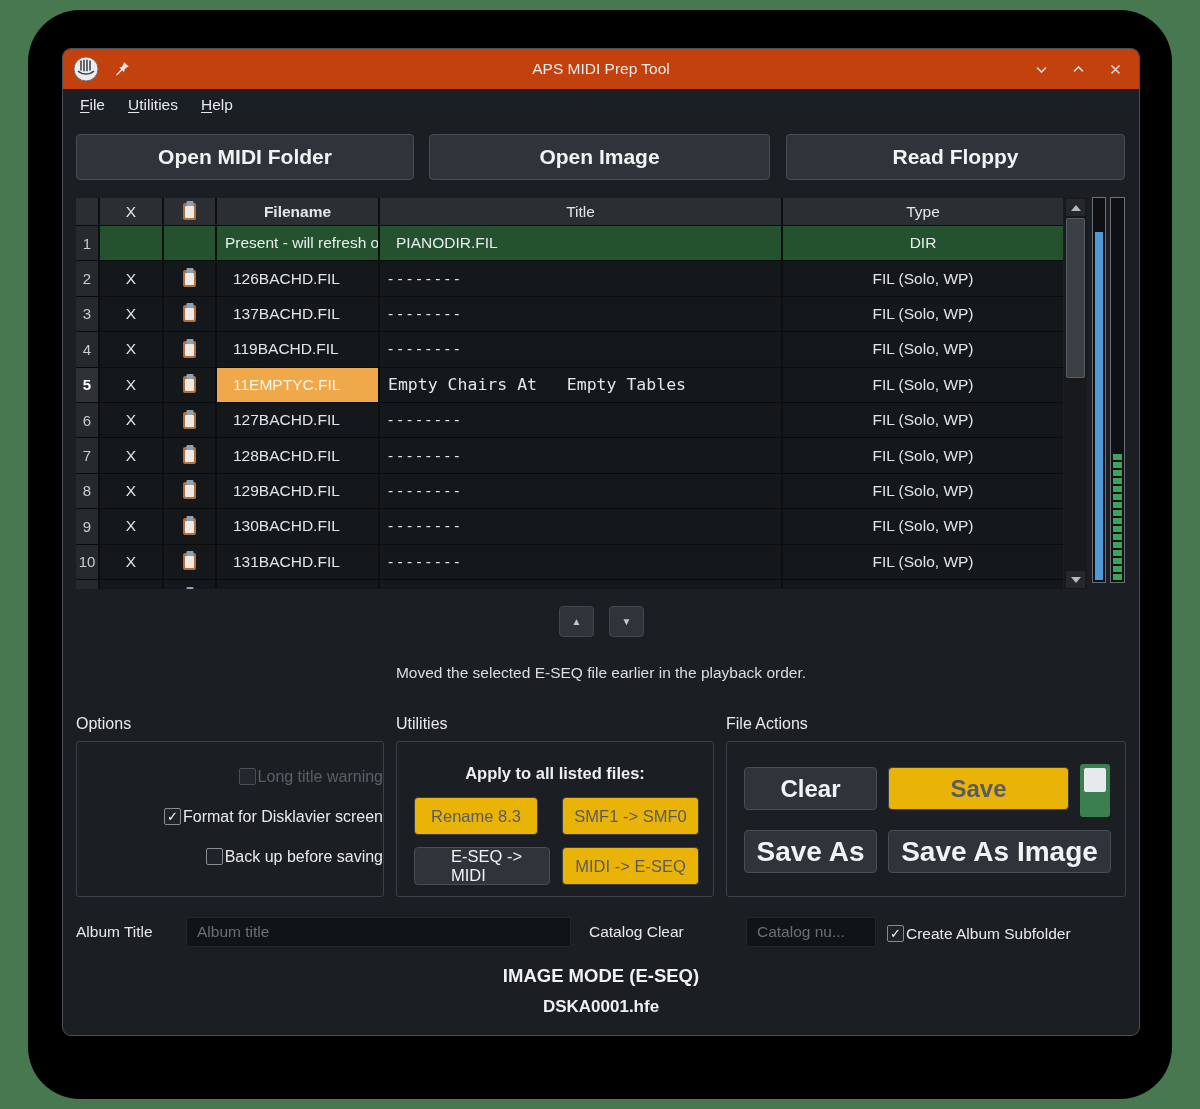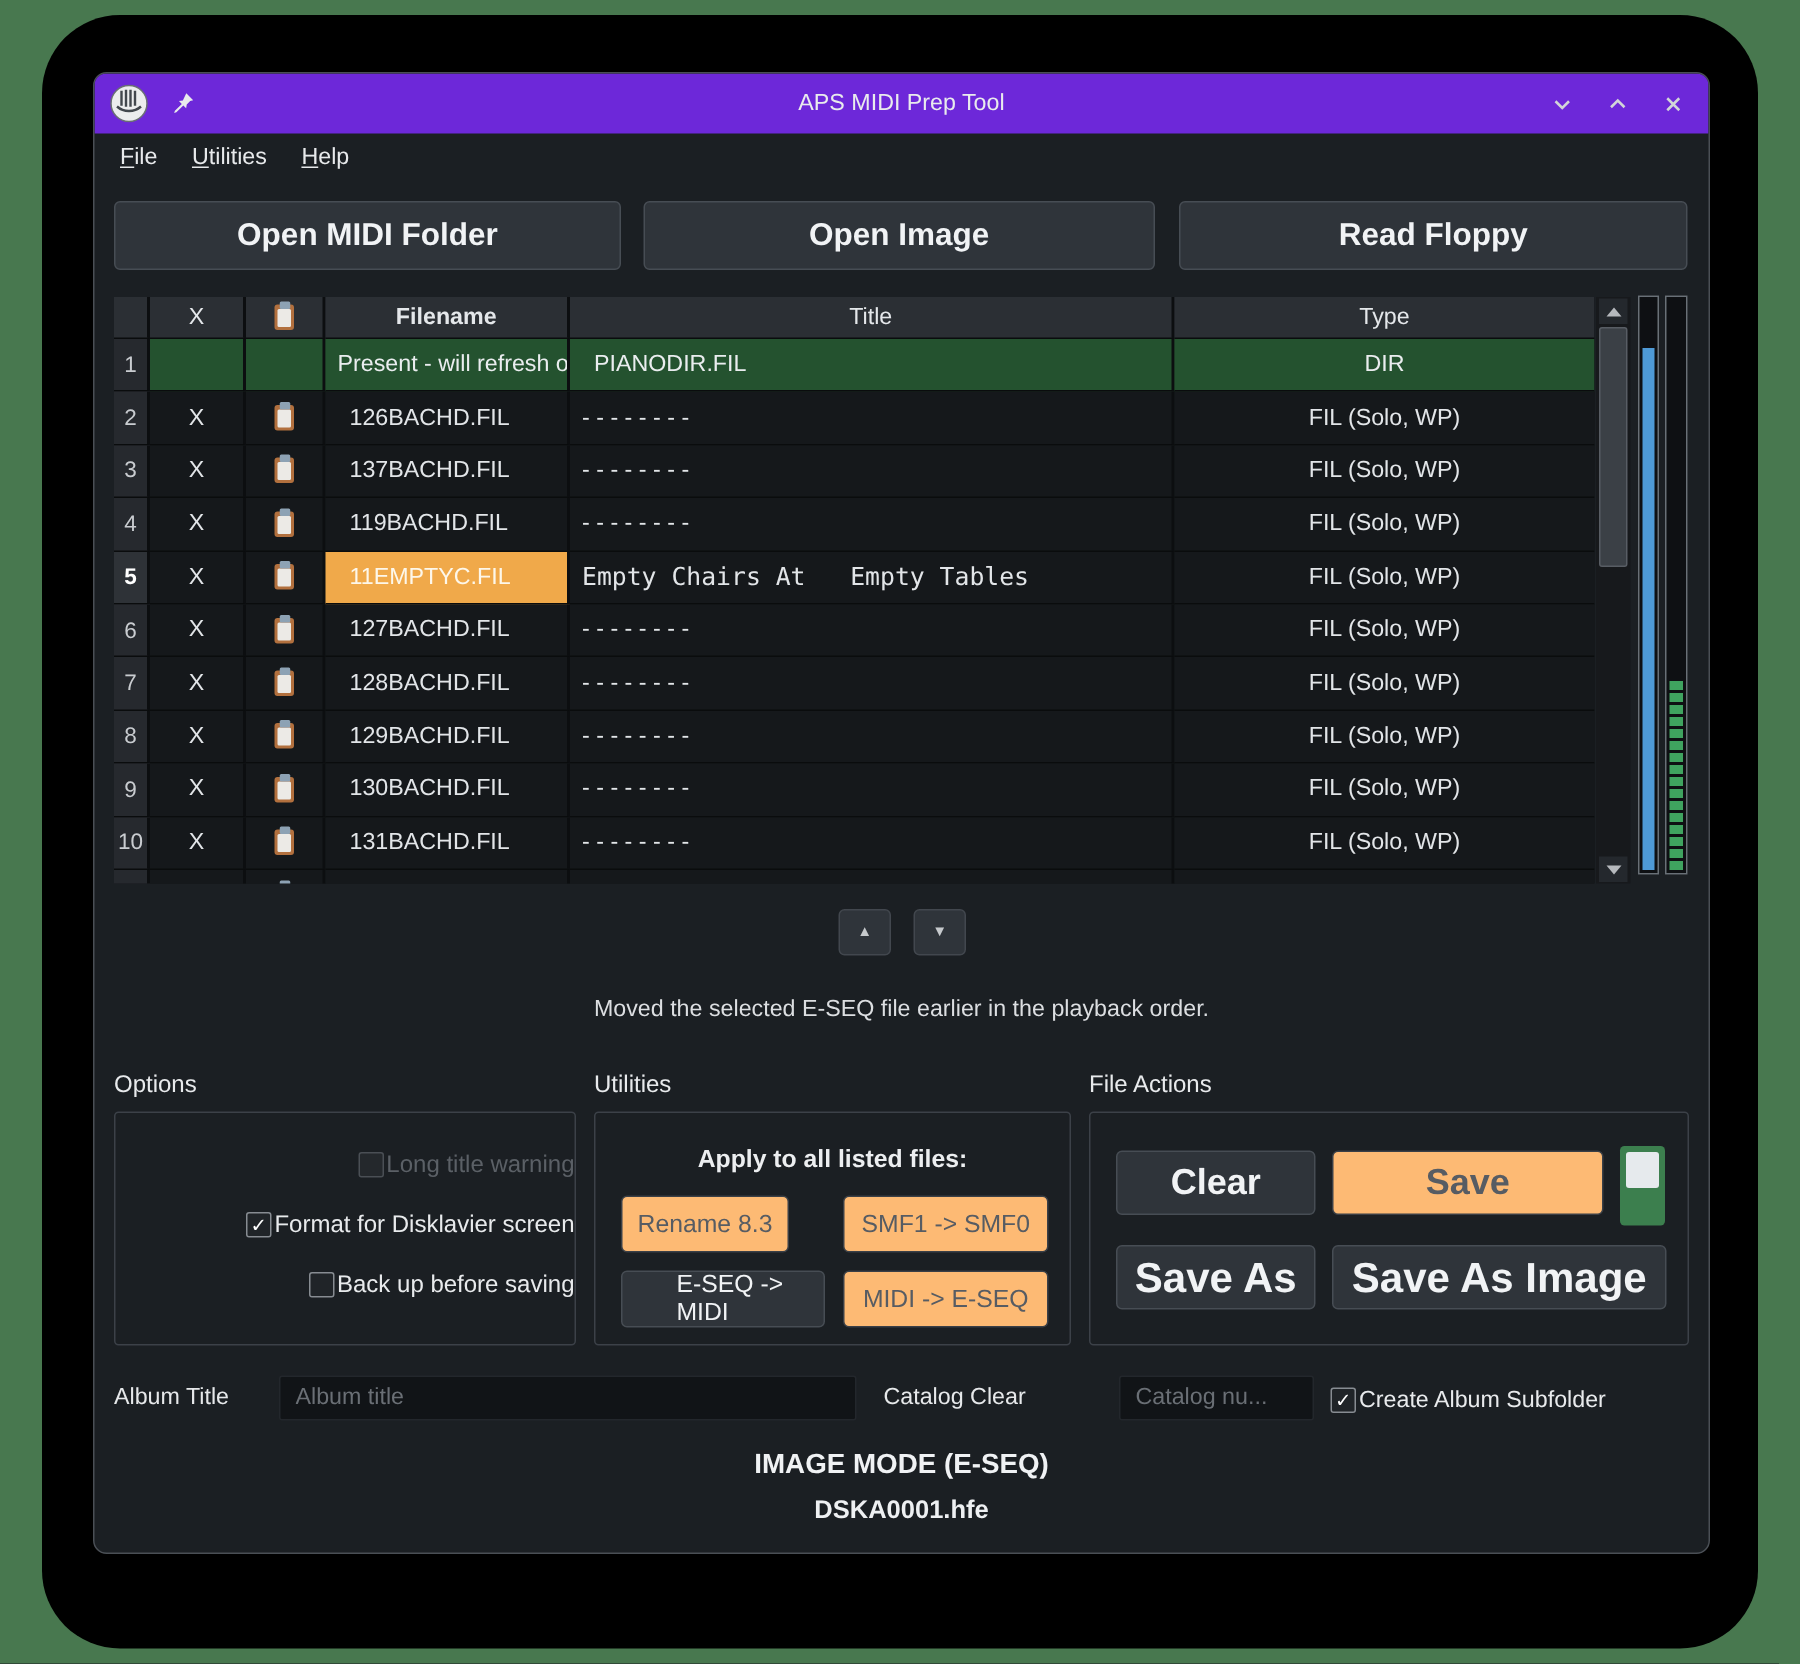--- a/index.html
+++ b/index.html
@@ -11,31 +11,31 @@
   .shadow-frame{
     position:absolute;left:28px;top:10px;width:1144px;height:1089px;
     background:#000;border-radius:52px;
   }
   .window{
     position:absolute;left:62px;top:48px;width:1078px;height:988px;
     background:#1b1f23;border:1px solid #4a4f55;border-radius:9px;
     overflow:hidden;box-sizing:border-box;
   }
   
-  .titlebar{position:absolute;top:0;left:0;right:0;height:40px;background:#6d28d9;display:flex;align-items:center;}
+  .titlebar{position:absolute;top:0;left:0;right:0;height:40px;background:#c2410c;display:flex;align-items:center;}
   .tb-left{display:flex;align-items:center;gap:15px;padding-left:10px;z-index:2;}
   .win-title{position:absolute;left:0;right:0;text-align:center;font-size:15.5px;color:#e9ebed;z-index:1;}
   .tb-right{position:absolute;right:16px;display:flex;gap:22px;align-items:center;z-index:2;}
   .tb-right svg{display:block;cursor:default;}
   
   .menubar{position:absolute;top:40px;left:0;right:0;height:31px;display:flex;align-items:center;gap:23px;padding-left:17px;font-size:15.5px;color:#e7e9eb;}
   .menubar u{text-underline-offset:2px;text-decoration-thickness:1px;}
   
   .btn{background:#2f343a;border:1px solid #474d54;border-radius:4px;color:#f1f3f5;display:flex;align-items:center;justify-content:center;box-sizing:border-box;}
-  .btn.disabled{color:#575c63;background:#fdba74;border-color:#3a3f46;}
+  .btn.disabled{color:#575c63;background:#eab308;border-color:#3a3f46;}
   .bigbtn{position:absolute;top:85px;height:46px;font-weight:bold;font-size:21px;}
   
   .tbl{position:absolute;left:13px;top:149px;width:987px;height:391px;overflow:hidden;background:#121518;}
   .trow{display:grid;grid-template-columns:24px 64px 53px 163px 403px 280px;height:35.4px;}
   .trow.thead{height:28px;}
   .c{display:flex;align-items:center;border-right:2px solid #0c0e10;border-bottom:1px solid #0a0c0d;background:#15181b;color:#e2e5e8;font-size:15.5px;overflow:hidden;box-sizing:border-box;}
   .c:last-child{border-right:none;}
   .c.num{background:#26292e;justify-content:center;color:#c9ccd0;font-size:15px;}
   .c.x,.c.clipc,.c.type{justify-content:center;}
   .c.fname{padding-left:16px;}
@@ -314,21 +314,21 @@
     </div>
     <div class="cbrow">
       <span class="cb"></span>
       <span class="lbl">Back up before saving</span>
     </div>
   </div>
 
   <div class="grp-label" style="left:333px;">Utilities</div>
   <div class="grp" style="left:333px;width:318px;">
     <div class="hint">Apply to all listed files:</div>
-    <div class="btn ubtn disabled" style="left:17px;top:55px;width:112px;">Rename 8.3</div>
+    <div class="btn ubtn disabled" style="left:17px;top:55px;width:124px;">Rename 8.3</div>
     <div class="btn ubtn disabled" style="left:165px;top:55px;width:137px;">SMF1 -&gt; SMF0</div>
     <div class="btn ubtn" style="left:17px;top:105px;width:136px;padding-left:36px;">E-SEQ -&gt; MIDI</div>
     <div class="btn ubtn disabled" style="left:165px;top:105px;width:137px;">MIDI -&gt; E-SEQ</div>
   </div>
 
   <div class="grp-label" style="left:663px;">File Actions</div>
   <div class="grp" style="left:663px;width:400px;">
     <div class="btn fa-big" style="position:absolute;left:17px;top:25px;width:133px;height:43px;">Clear</div>
     <div class="btn fa-big disabled" style="position:absolute;left:161px;top:25px;width:181px;height:43px;">Save</div>
     <div class="disk-ind"></div>

